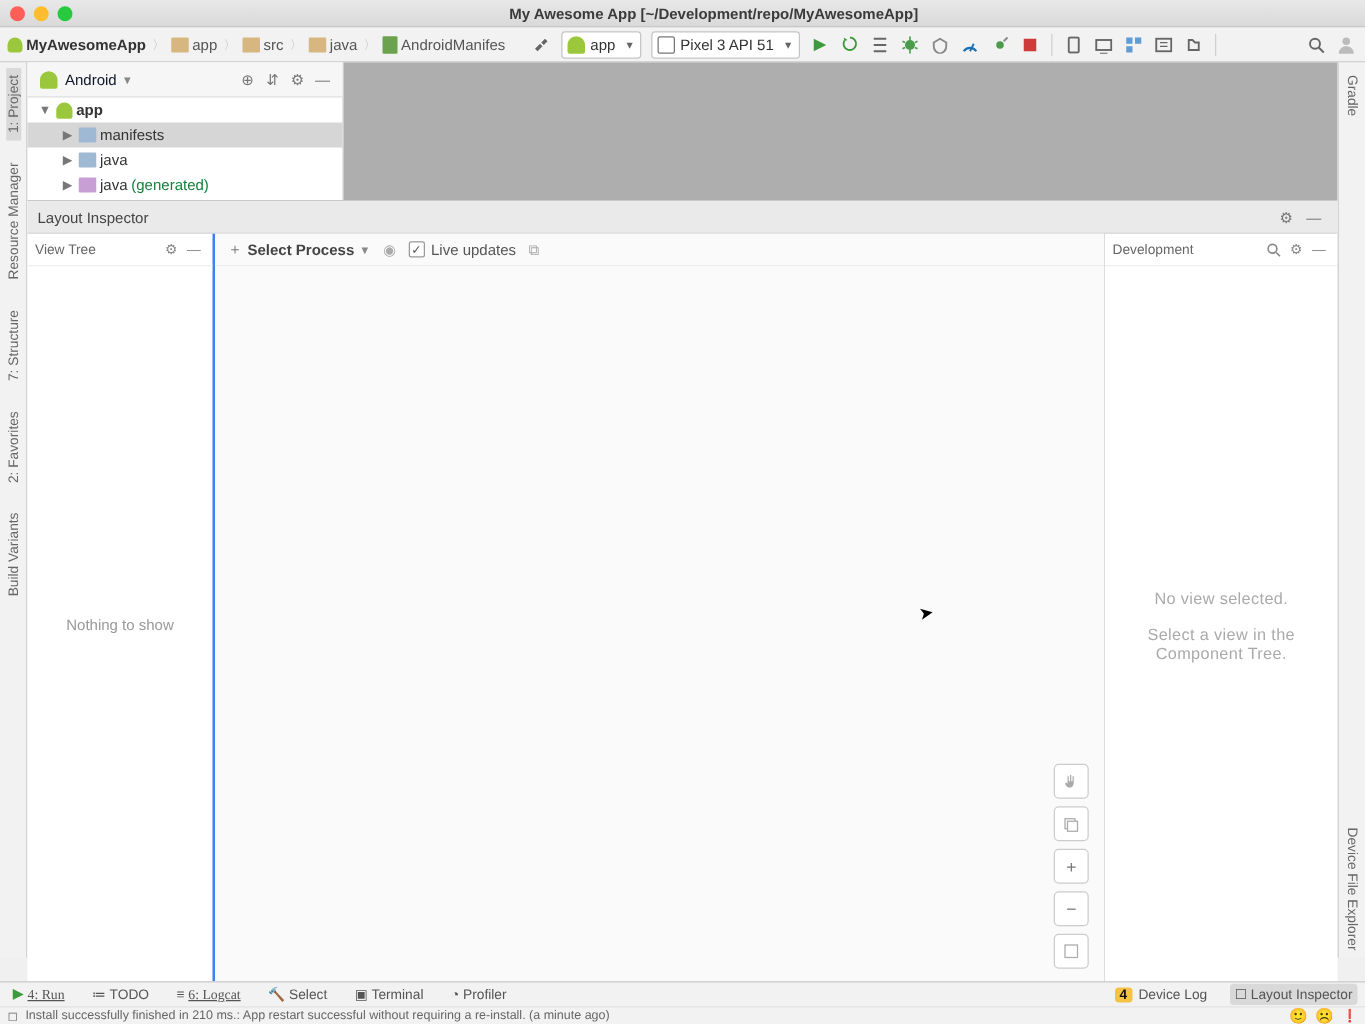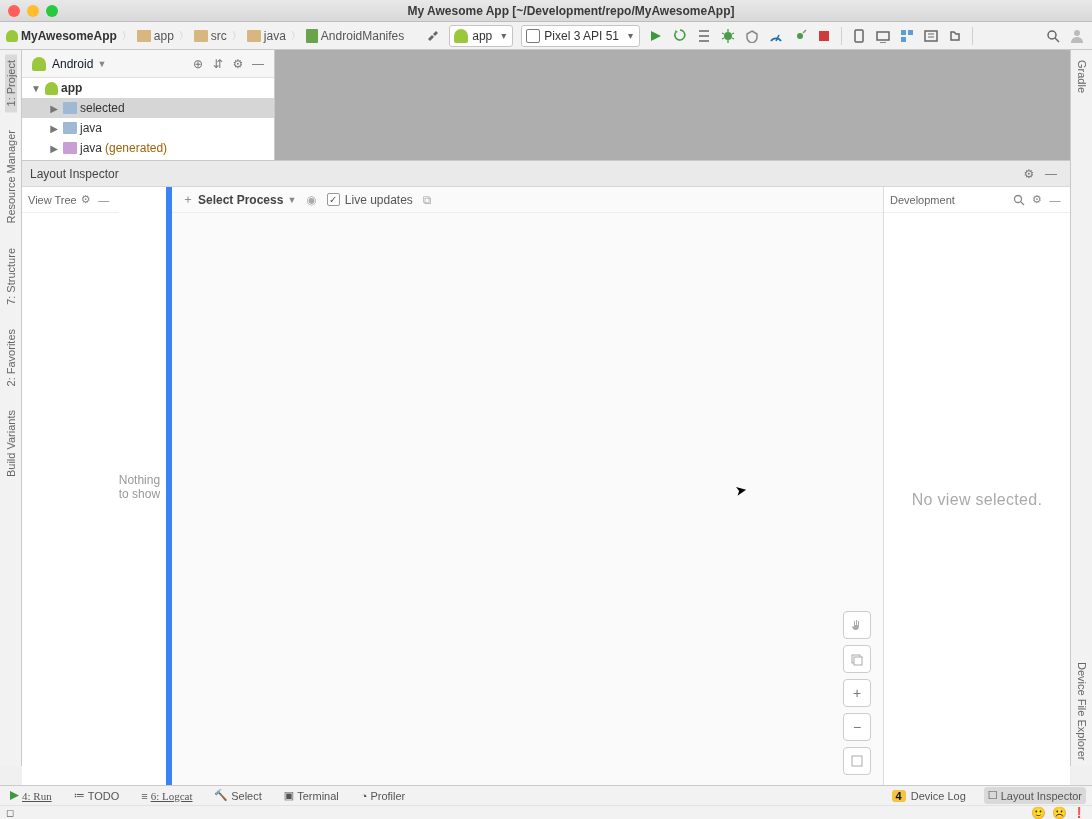--- a/index.html
+++ b/index.html
@@ -41,51 +41,51 @@
 .panel-head .label { font-size:12px; color:#0f172a; }
 .panel-head .mini-btn { width:20px; height:20px; display:inline-flex; align-items:center; justify-content:center; color:#777; }
 .panel-head .spacer { flex:1; }
 .tree { font-size:12px; }
 .tree .row { display:flex; align-items:center; height:20px; padding-left:8px; gap:3px; }
 .tree .row.selected { background:#d6d6d6; }
 .tree .exp { width:12px; color:#777; font-size:10px; text-align:center; }
 .tree .ico-folder { width:14px; height:12px; background:#9fb8d4; border-radius:1px; }
 .tree .ico-droid { width:13px; height:13px; background:#9ac73b; border-radius:50% 50% 2px 2px; }
 .tree .txt { color:#333; }
-.tree .gen { color:#a16207; }
+.tree .gen { color:#15803d; }
 
 
 .editor-area { flex:1; background:#aeaeae; }
 
 
 .li-wrap { position:absolute; left:22px; right:22px; top:160px; bottom:32px; background:#fff; border-top:1px solid #c9c9c9; display:flex; flex-direction:column; }
 .li-title { height:26px; background:#eaeaea; border-bottom:1px solid #d7d7d7; display:flex; align-items:center; padding:0 8px; font-size:12px; color:#444; }
 .li-title .spacer { flex:1; }
 .li-title .mini-btn { width:22px; height:22px; display:inline-flex; align-items:center; justify-content:center; color:#777; }
 .li-body { flex:1; display:flex; }
-.li-left { width:150px; border-right:6px solid #3b82f6; display:flex; flex-direction:row; }
+.li-left { width:150px; border-right:2px solid #3b82f6; display:flex; flex-direction:column; }
 .li-left-head { height:26px; display:flex; align-items:center; padding:0 6px; color:#666; font-size:11px; border-bottom:1px solid #eee; }
 .li-left-head .spacer{flex:1;}
 .li-left-head .mini-btn{width:18px;height:18px;display:inline-flex;align-items:center;justify-content:center;color:#888;}
 .li-left-body { flex:1; display:flex; align-items:center; justify-content:center; color:#999; font-size:12px; }
 .li-center { flex:1; position:relative; background:#fafafa; }
 .li-center-head { height:26px; display:flex; align-items:center; padding:0 10px; border-bottom:1px solid #eee; gap:10px; }
 .sel-proc { display:inline-flex; align-items:center; gap:4px; color:#444; font-size:12px; font-weight:600; }
 .sel-proc span.plus { color:#777; font-weight:normal; }
 .sel-proc .chev-d { font-size:9px; color:#888; }
 .chk { display:inline-flex; align-items:center; gap:5px; font-size:12px; color:#555; }
 .chk .box { width:13px; height:13px; border:1px solid #999; border-radius:2px; display:inline-flex; align-items:center; justify-content:center; font-size:10px; color:#555; background:#fff;}
 .zoom-ctrl { position:absolute; right:12px; bottom:12px; display:flex; flex-direction:column; gap:6px; }
 .zoom-ctrl .zb { width:28px; height:28px; border:1px solid #ccc; border-radius:4px; background:#fff; display:flex; align-items:center; justify-content:center; color:#777; font-size:14px; }
 .cursor { position:absolute; left:563px; top:295px; font-size:14px; color:#000; transform:rotate(-10deg); }
 .li-right { width:187px; border-left:1px solid #dcdcdc; display:flex; flex-direction:column; }
 .li-right-head { height:26px; display:flex; align-items:center; padding:0 6px; font-size:11px; color:#666; border-bottom:1px solid #eee; }
 .li-right-head .spacer{flex:1;}
 .li-right-head .mini-btn{width:18px;height:18px;display:inline-flex;align-items:center;justify-content:center;color:#888;}
-.li-right-body { flex:1; display:flex; flex-direction:column; align-items:center; justify-content:center; padding:0 14px; text-align:center; color:#aaa; font-size:16px; gap:14px; letter-spacing:0.3px; }
+.li-right-body { flex:1; display:flex; flex-direction:column; align-items:center; justify-content:center; padding:0 14px; text-align:center; color:#aaa; font-size:13px; gap:14px; letter-spacing:0.3px; }
 
 
 .bottom-bar { position:absolute; left:0; right:0; bottom:14px; height:20px; background:#f2f2f2; border-top:1px solid #c9c9c9; display:flex; align-items:center; padding:0 6px; font-size:11px; color:#555; gap:14px; }
 .bottom-bar .tab { display:inline-flex; align-items:center; gap:3px; padding:2px 4px; }
 .bottom-bar .tab.active { background:#d9d9d9; border-radius:3px; }
 .bottom-bar .spacer { flex:1; }
 .bottom-bar .badge { background:#f6c242; color:#111; border-radius:3px; padding:0 4px; font-weight:700; margin-right:2px; }
 .underline{text-decoration:underline;font-family:Liberation Serif, serif;}
 
 
@@ -262,21 +262,21 @@
     </div>
     <div class="tree">
       <div class="row">
         <span class="exp">▼</span>
         <span class="ico-droid"></span>
         <span class="txt" style="font-weight:700;">app</span>
       </div>
       <div class="row selected" style="padding-left:26px;">
         <span class="exp">▶</span>
         <span class="ico-folder"></span>
-        <span class="txt">selected</span>
+        <span class="txt">manifests</span>
       </div>
       <div class="row" style="padding-left:26px;">
         <span class="exp">▶</span>
         <span class="ico-folder"></span>
         <span class="txt">java</span>
       </div>
       <div class="row" style="padding-left:26px;">
         <span class="exp">▶</span>
         <span class="ico-folder" style="background:#c79fd4;"></span>
         <span class="txt">java</span>
@@ -357,20 +357,21 @@
             <svg width="12" height="12">
               <circle cx="5" cy="5" r="3.5" fill="none" stroke="#888" stroke-width="1.3"></circle>
               <path d="M8 8l3 3" stroke="#888" stroke-width="1.3"></path>
             </svg>
           </span>
         <span class="mini-btn">⚙</span>
         <span class="mini-btn">—</span>
       </div>
       <div class="li-right-body">
         <div>No view selected.</div>
+        <div>Select a view in the Component Tree.</div>
       </div>
     </div>
   </div>
 </div>
 
 <div class="bottom-bar">
   <span class="tab">
       <svg width="9" height="9">
         <path d="M0 0L9 4.5L0 9Z" fill="#3c9a3c"></path>
       </svg>
@@ -384,17 +385,18 @@
   <span class="spacer"></span>
   <span class="tab">
       <span class="badge">4</span>
       <span>Device Log</span>
     </span>
   <span class="tab active">☐ <span>Layout Inspector</span></span>
 </div>
 
 <div class="status-bar">
   <span>◻</span>
+  <span>Install successfully finished in 210 ms.: App restart successful without requiring a re-install. (a minute ago)</span>
   <span class="spacer"></span>
   <span class="emoji">🙂</span>
   <span class="emoji">☹️</span>
   <span style="color:#cf3a3a;font-weight:bold;">❗</span>
 </div>
 
 </body></html>

